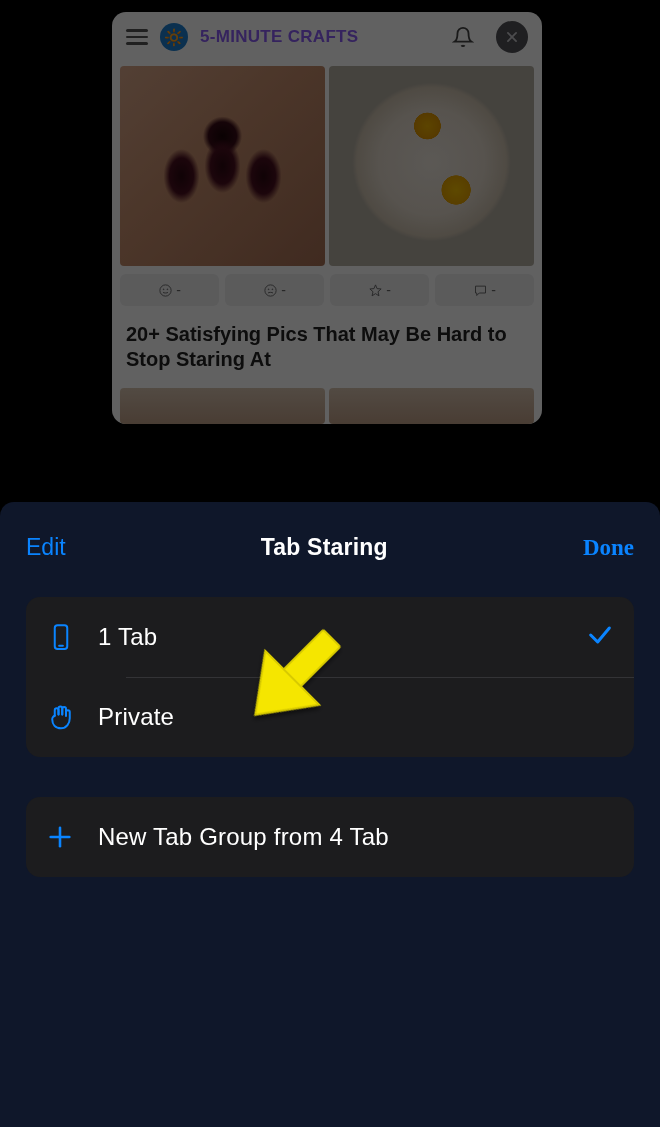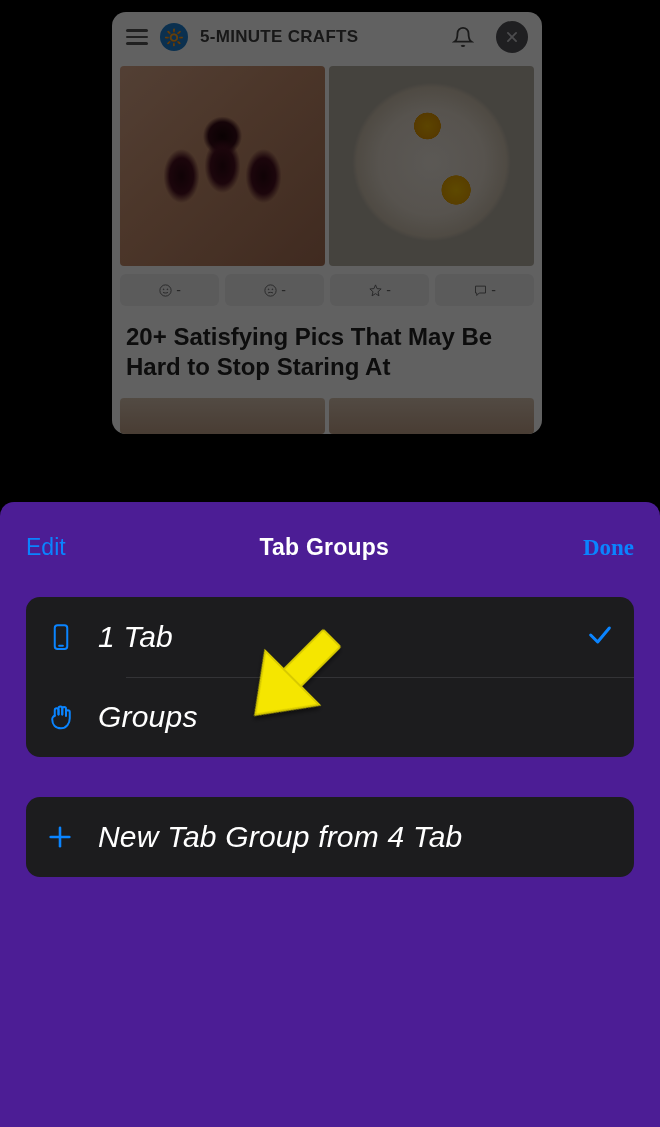--- a/index.html
+++ b/index.html
@@ -53,21 +53,21 @@
       border-radius: 50%;
       background: #1d7fd0;
       display: flex;
       align-items: center;
       justify-content: center;
       font-size: 16px;
     }
     .brand-title {
       font-weight: 800;
       font-size: 17px;
-      color: #404040;
+      color: #8b5cf6;
       letter-spacing: 0.3px;
       flex: 1;
     }
     .bell-icon {
       width: 22px;
       height: 22px;
       color: #444;
     }
     .close-chip {
       width: 32px;
@@ -126,21 +126,21 @@
       align-items: center;
       justify-content: center;
       color: #666;
       font-size: 14px;
       gap: 3px;
     }
     .action-pill svg { width: 15px; height: 15px; }
 
     .article-title {
       padding: 8px 14px 12px 14px;
-      font-size: 24px;
+      font-size: 20px;
       font-weight: 800;
       color: #222;
       line-height: 1.25;
     }
 
     .image-row.secondary .img-tile {
       height: 36px;
       background: linear-gradient(180deg, #d8c4b0 0%, #c0a088 100%);
     }
 
@@ -151,21 +151,21 @@
       background: rgba(0,0,0,0.62);
     }
 
     
     .sheet {
       position: absolute;
       left: 0;
       right: 0;
       top: 502px;
       bottom: 0;
-      background: #4c1d95;
+      background: #0f172a;
       border-top-left-radius: 14px;
       border-top-right-radius: 14px;
       padding-top: 14px;
     }
     .sheet-header {
       display: flex;
       align-items: center;
       justify-content: space-between;
       padding: 18px 26px 36px 26px;
     }
@@ -216,25 +216,24 @@
       color: #0a84ff;
       display: flex;
       align-items: center;
       justify-content: flex-start;
       flex-shrink: 0;
     }
     .row-icon svg { width: 30px; height: 30px; stroke-width: 1.6; }
     .row-icon.plus svg { width: 28px; height: 28px; stroke-width: 2.2; }
     .row-label {
       color: #fff;
-      font-size: 30px;
+      font-size: 24px;
       font-weight: 400;
       flex: 1;
       letter-spacing: 0.2px;
-      font-style: italic;
     }
     .row-check {
       color: #0a84ff;
     }
     .row-check svg { width: 28px; height: 28px; stroke-width: 2.6; }
 
     
     .anno-arrow {
       position: absolute;
       left: 225px;
@@ -315,21 +314,21 @@
     <div class="img-tile"></div>
     <div class="img-tile"></div>
   </div>
 </div>
 
 <div class="dimmer"></div>
 
 <div class="sheet">
   <div class="sheet-header">
     <button class="link-btn">Edit</button>
-    <div class="sheet-title">Tab Groups</div>
+    <div class="sheet-title">Tab Staring</div>
     <button class="link-btn bold">Done</button>
   </div>
 
   <div class="group-block">
     <div class="group-row">
       <div class="row-icon">
         <svg viewBox="0 0 24 24" fill="none" stroke="currentColor" stroke-linecap="round" stroke-linejoin="round">
           <rect x="7" y="2.5" width="10" height="19" rx="2.2"></rect>
           <line x1="10.5" y1="19" x2="13.5" y2="19"></line>
         </svg>
@@ -343,21 +342,21 @@
     </div>
     <div class="group-row">
       <div class="row-icon">
         <svg viewBox="0 0 24 24" fill="none" stroke="currentColor" stroke-linecap="round" stroke-linejoin="round">
           <path d="M7 11V6.5a1.5 1.5 0 0 1 3 0V10"></path>
           <path d="M10 10V5a1.5 1.5 0 0 1 3 0v5"></path>
           <path d="M13 10V5.5a1.5 1.5 0 0 1 3 0V11"></path>
           <path d="M16 11V8a1.5 1.5 0 0 1 3 0v5c0 4-2.5 8-7 8s-7-3-7-7c0-1.5 0-2 2-3"></path>
         </svg>
       </div>
-      <div class="row-label">Groups</div>
+      <div class="row-label">Private</div>
     </div>
   </div>
 
   <div class="group-block">
     <div class="group-row">
       <div class="row-icon plus">
         <svg viewBox="0 0 24 24" fill="none" stroke="currentColor" stroke-linecap="round">
           <line x1="12" y1="4" x2="12" y2="20"></line>
             <line x1="4" y1="12" x2="20" y2="12"></line>
         </svg>

